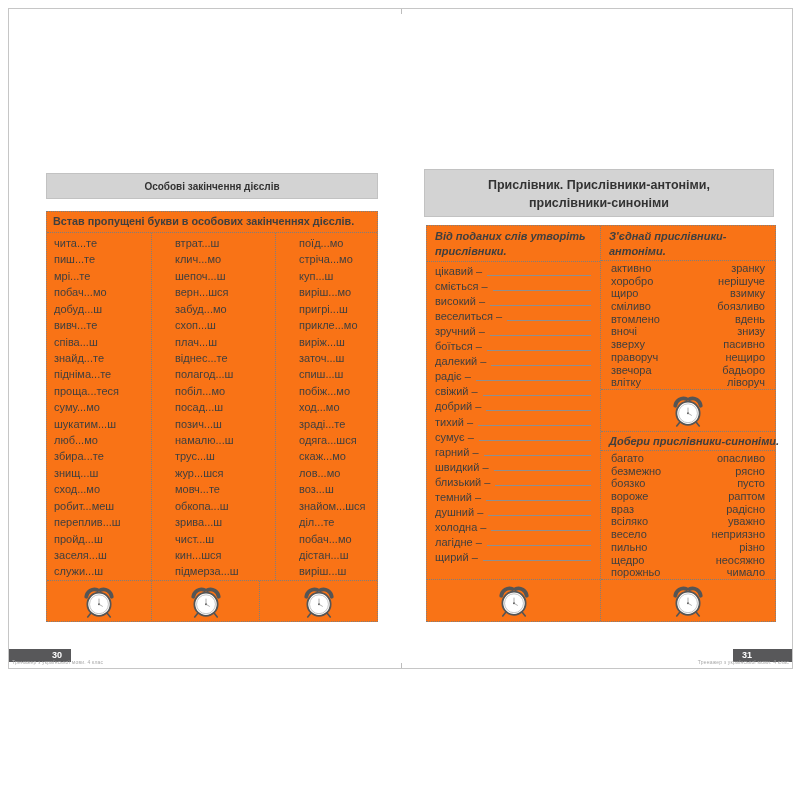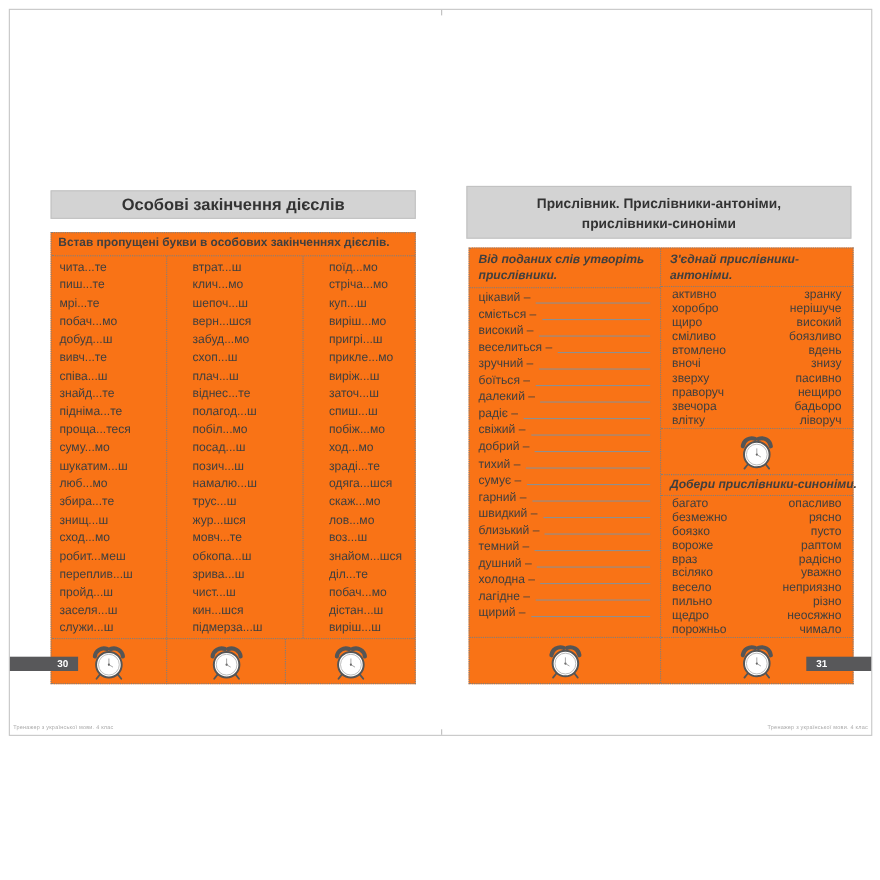--- a/index.html
+++ b/index.html
@@ -4,21 +4,21 @@
 <style>
   html,body{margin:0;padding:0;background:#ffffff;width:800px;height:800px;
     font-family:"Liberation Sans", sans-serif;color:#3f3f3f;}
   .spread{position:absolute;left:8px;top:8px;width:783px;height:659px;
     border:1px solid #c6c6c6;background:#fff;}
   .spine-tick{position:absolute;left:392px;width:1px;height:5px;background:#bdbdbd;}
   .spine-tick.top{top:0;} .spine-tick.bottom{bottom:0;}
 
   .title-band{position:absolute;background:#d3d3d3;border:1px solid #c2c2c2;
     box-sizing:border-box;text-align:center;font-weight:bold;color:#333;}
-  .band-left{left:37px;top:164px;width:332px;height:26px;font-size:15px;line-height:25px;}
+  .band-left{left:37px;top:164px;width:332px;height:26px;font-size:10px;line-height:25px;}
   .band-right{left:415px;top:160px;width:350px;height:48px;font-size:12.5px;padding-top:6px;}
   .band-right .tl{line-height:18px;}
 
   .dottedbox{border:1px dotted #7e7e7e;box-sizing:border-box;background:#f97316;}
 
   
   .ltable{position:absolute;left:37px;top:202px;width:332px;height:411px;}
   .instruction{height:20px;line-height:19px;font-size:10.8px;font-weight:bold;
     padding-left:6px;border-bottom:1px dotted #7e7e7e;white-space:nowrap;overflow:hidden;}
   .word-grid{display:flex;height:347px;gap:16px;}
@@ -50,21 +50,21 @@
   .aheader{height:35px;}
   .alist,.slist{height:128px;padding-top:1px;box-sizing:border-box;}
   .prow{height:12.7px;line-height:12.7px;display:flex;justify-content:space-between;
     padding:0 10px;font-size:11px;white-space:nowrap;}
   .clockcell{height:43px;border-top:1px dotted #7e7e7e;border-bottom:1px dotted #7e7e7e;
     display:flex;align-items:center;justify-content:center;box-sizing:border-box;}
   .sheader{height:19px;line-height:17px;padding-top:1px;white-space:nowrap;}
   .clockcellB{flex:1;border-top:1px dotted #7e7e7e;display:flex;align-items:center;justify-content:center;}
 
   
-  .pagebar{position:absolute;top:588px;height:13px;background:#58585a;color:#fff;
+  .pagebar{position:absolute;top:640px;height:13px;background:#58585a;color:#fff;
     font-size:9px;font-weight:bold;line-height:13px;box-sizing:border-box;}
   .pagebar.left{left:0;width:62px;text-align:right;padding-right:9px;}
   .pagebar.right{right:0;width:59px;text-align:left;padding-left:9px;}
   .footnote{position:absolute;top:650px;font-size:5px;color:#aaaaaa;letter-spacing:.2px;}
   .footnote.left{left:3px;} .footnote.right{right:3px;text-align:right;}
 
   .clock{width:36px;height:34px;}
   .defs{position:absolute;width:0;height:0;overflow:hidden;}
 </style>
 </head>
@@ -320,21 +320,21 @@
             <span>зранку</span>
           </div>
 
           <div class="prow">
             <span>хоробро</span>
             <span>нерішуче</span>
           </div>
 
           <div class="prow">
             <span>щиро</span>
-            <span>високий</span>
+            <span>взимку</span>
           </div>
 
           <div class="prow">
             <span>сміливо</span>
             <span>боязливо</span>
           </div>
 
           <div class="prow">
             <span>втомлено</span>
             <span>вдень</span>

